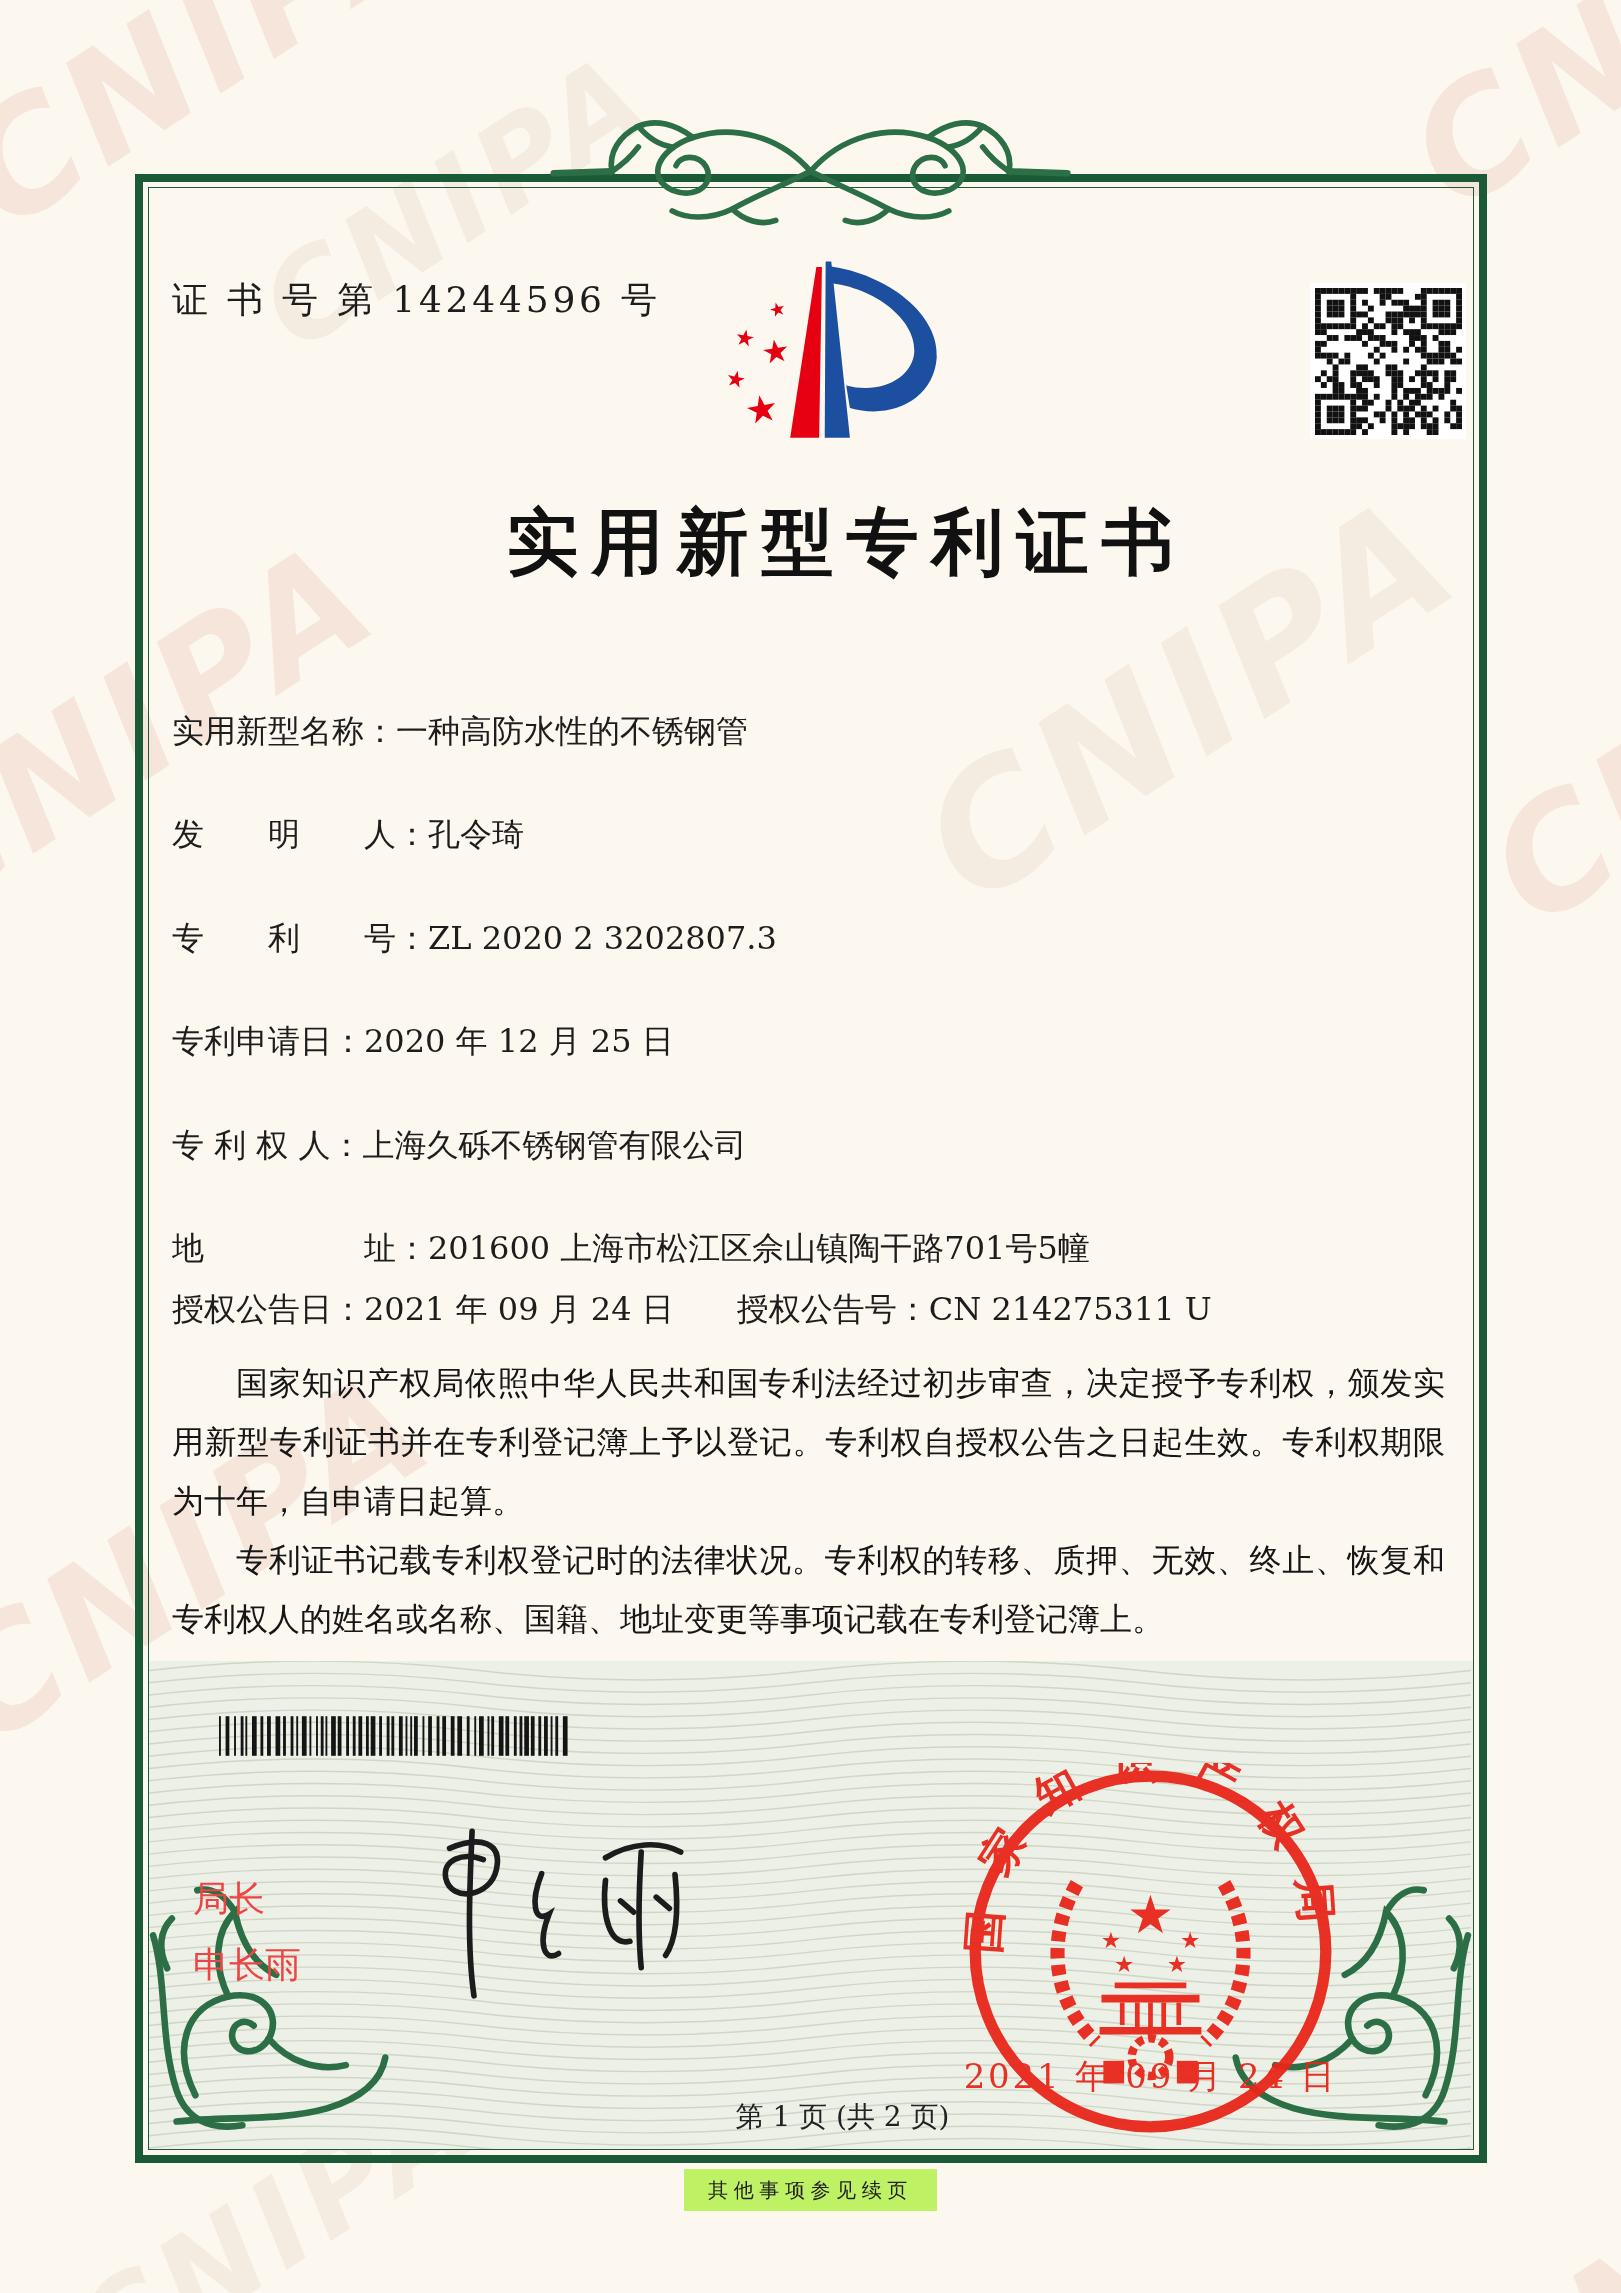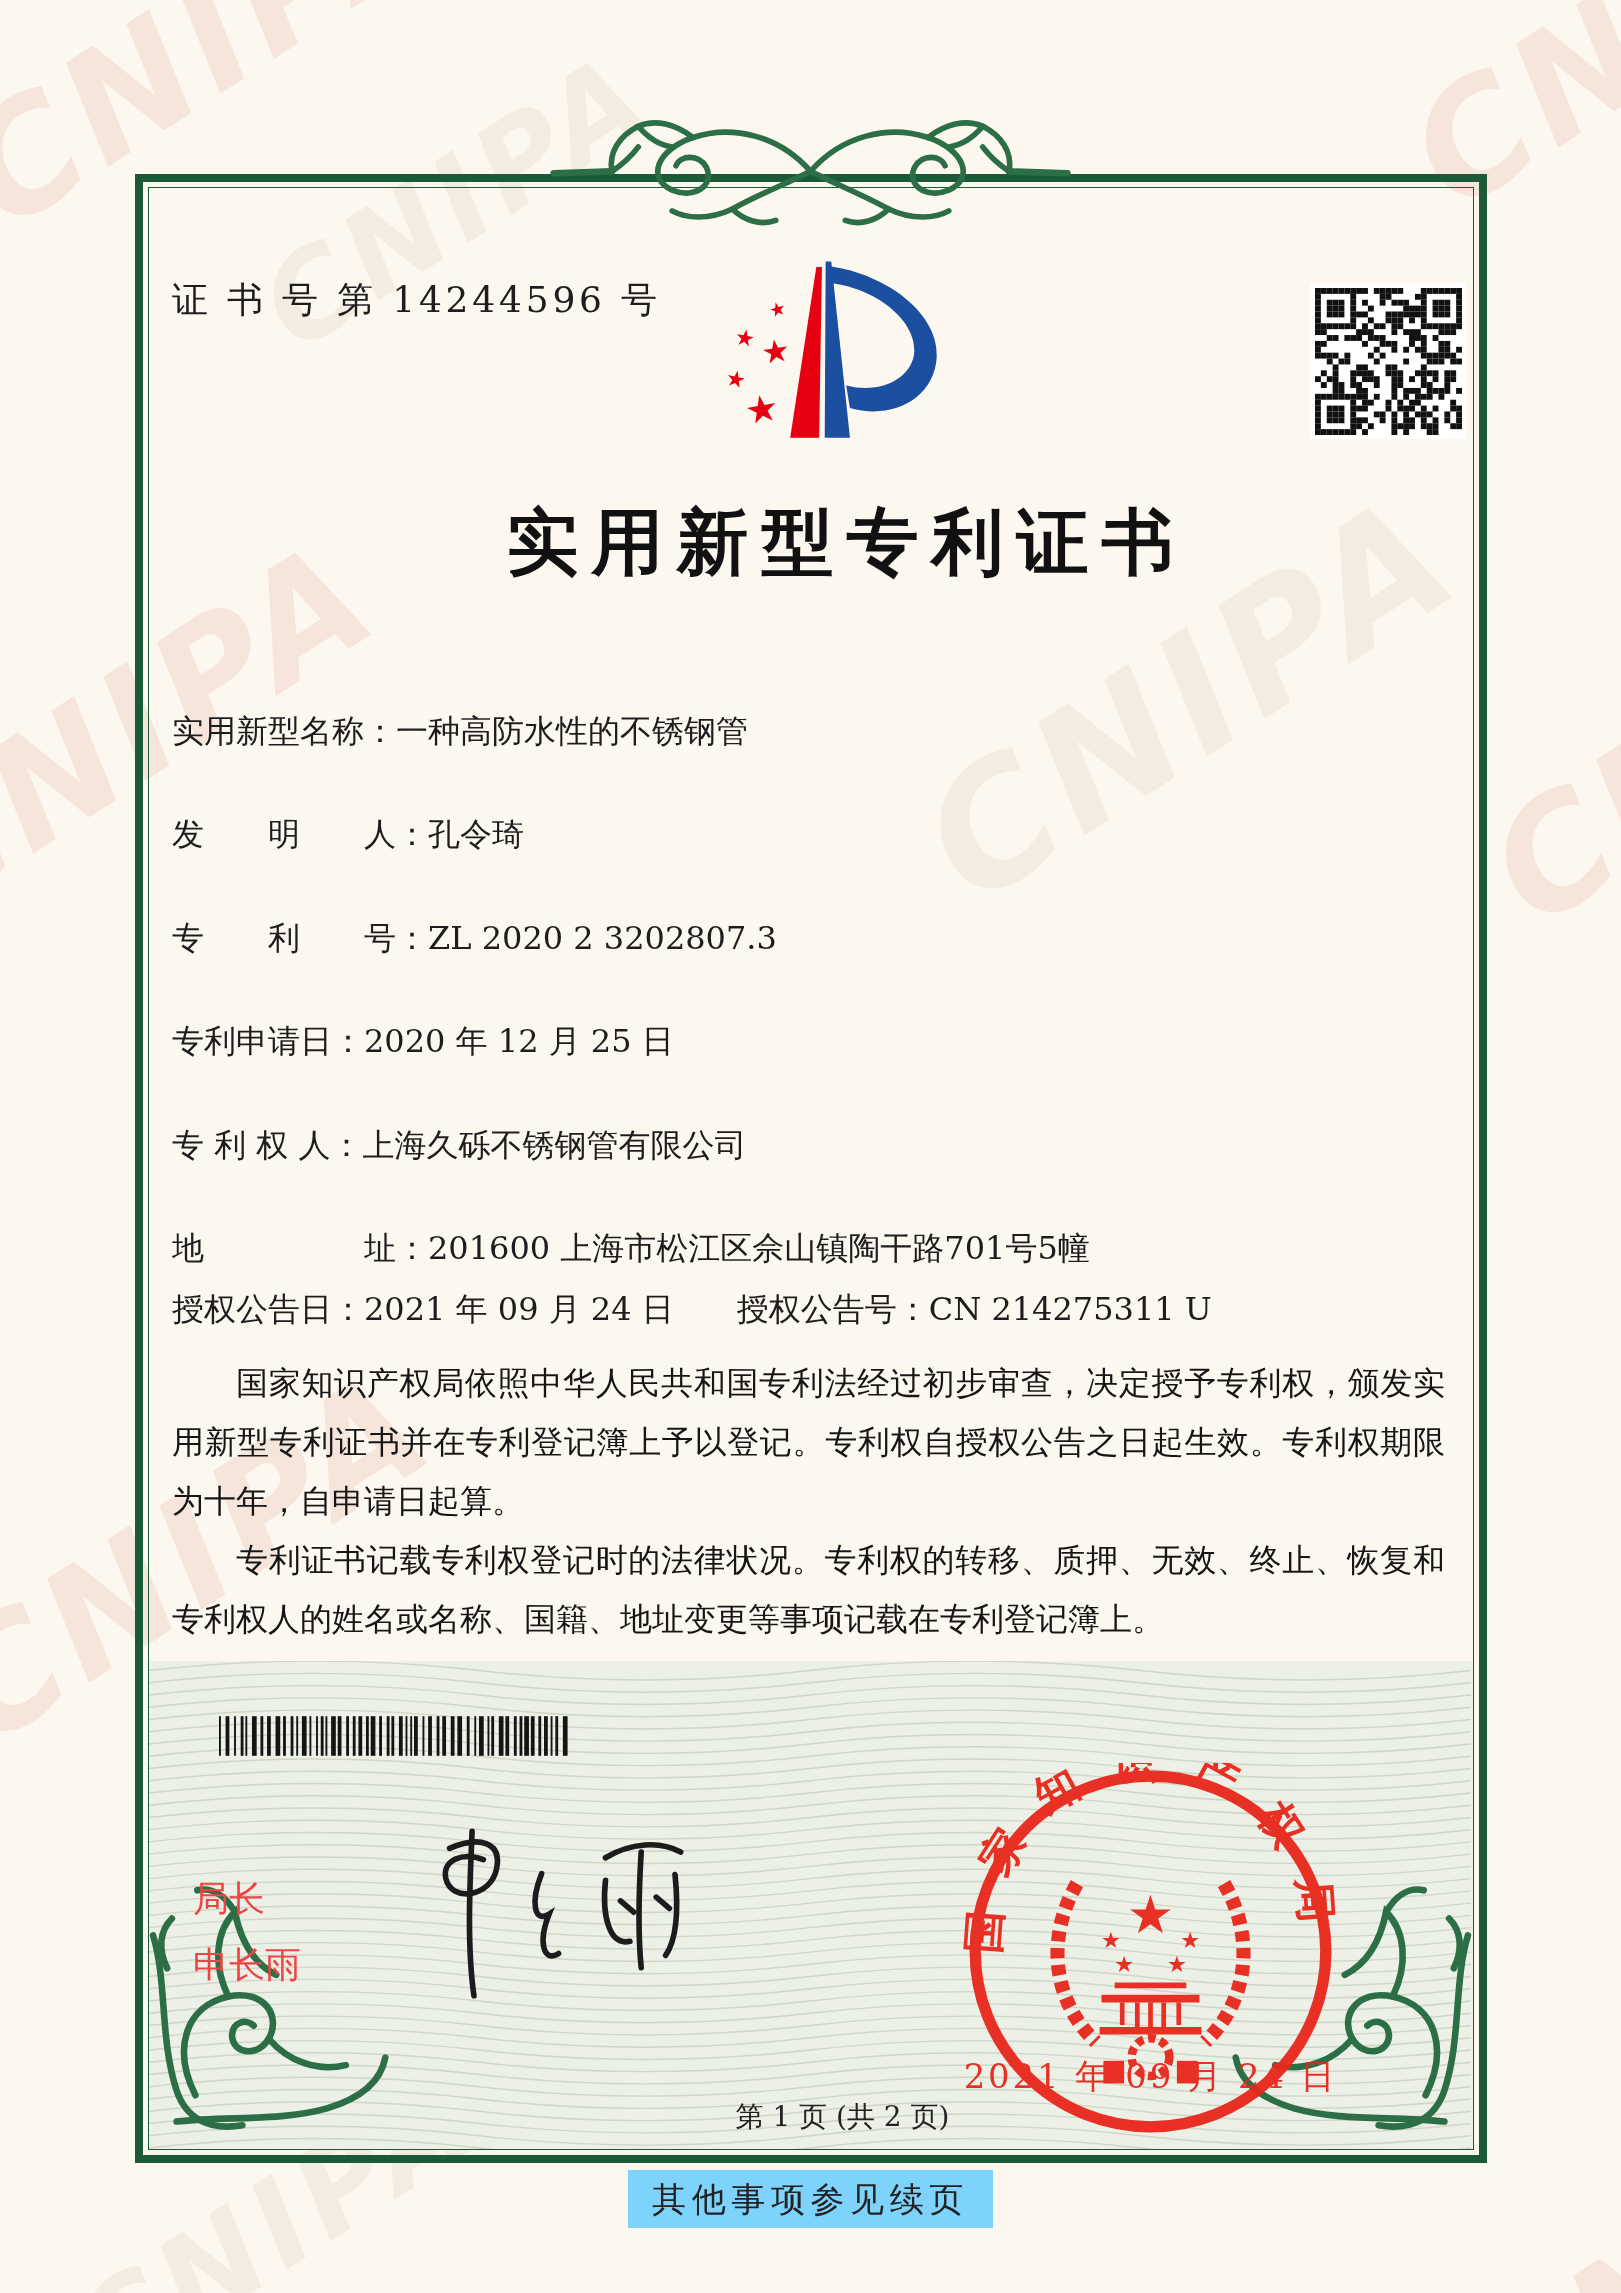--- a/index.html
+++ b/index.html
@@ -48,21 +48,21 @@
   #barcode-wrap{position:absolute; left:219px; top:1716px; width:358px; height:40px; z-index:5;}
   #barcode rect{fill:#141414;}
   #signer{position:absolute; left:193px; top:1866px; z-index:5;
           font-family:"DejaVu Sans",sans-serif; font-size:36px; color:#ef4444; line-height:66px;}
   #signature{position:absolute; left:391px; top:1822px; width:320px; height:202px; z-index:6;}
   #signature path{fill:none; stroke:#1c1c1c; stroke-width:6; stroke-linecap:round;}
   #seal{position:absolute; left:962px; top:1763px; width:377px; height:377px; z-index:7; opacity:.95;}
   #page-num{position:absolute; left:0; top:2098px; width:1621px; text-align:center;
             font-size:28px; color:#222; z-index:5;padding-left:32px;}
   #cont-note{position:absolute; left:0; top:2177px; width:1621px; text-align:center; z-index:5;}
-  #cont-note span{background:#7dd3fc; padding:9.4px 24.5px; font-size:34px; letter-spacing:5.6px; color:#222;}
+  #cont-note span{background:#bef264; padding:9.4px 24.5px; font-size:20px; letter-spacing:5.6px; color:#222;}
 </style>
 </head>
 <body>
 
 <div id="page">
 
   <div class="wm wm-pink" style="left:-66px; top:-47px;">CNIPA</div>
   <div class="wm wm-pink" style="left:1384px; top:-66px;">CNIPA</div>
   <div class="wm" style="left:240px; top:132px; font-size:118px;">CNIPA</div>
   <div class="wm" style="left:895px; top:603px; font-size:165px;">CNIPA</div>

